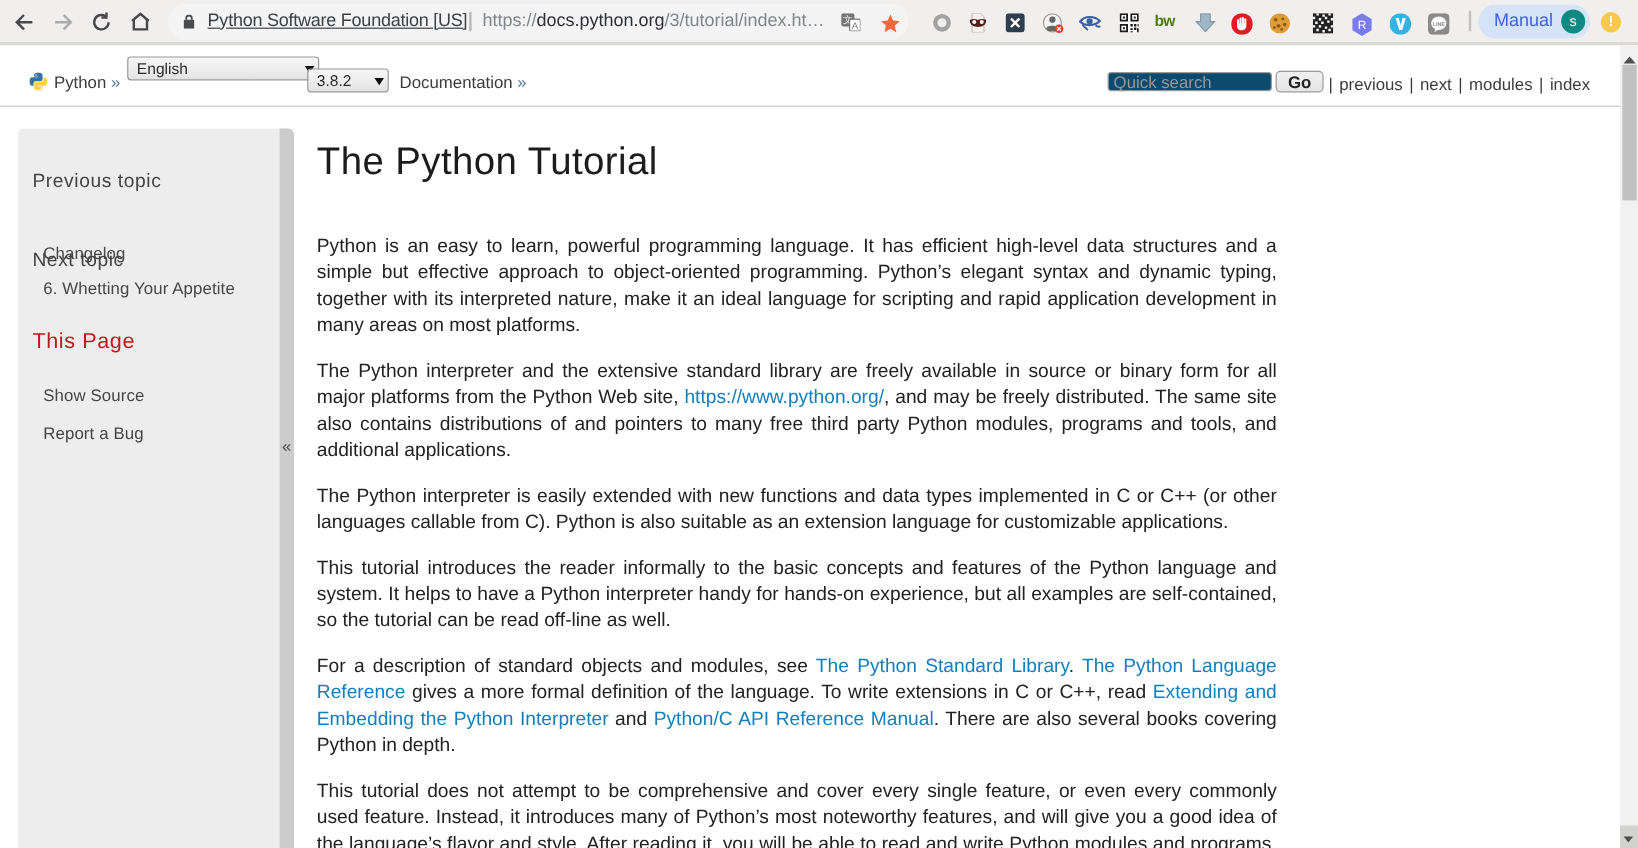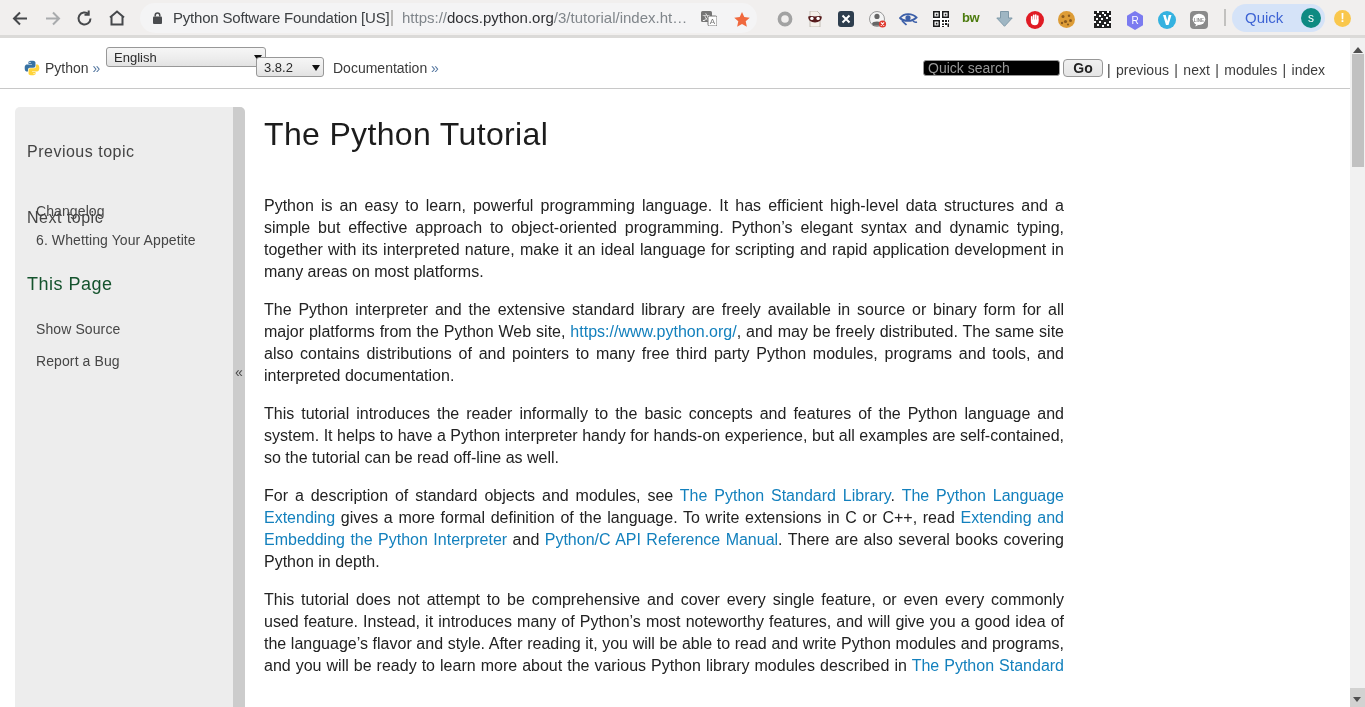--- a/index.html
+++ b/index.html
@@ -4,50 +4,50 @@
 <style>
   * { margin:0; padding:0; box-sizing:border-box; }
   html,body { width:1365px; height:707px; overflow:hidden; }
   body { font-family:"Liberation Sans", sans-serif; background:#fff; position:relative; }
 
   
   .toolbar { position:absolute; left:0; top:0; width:1365px; height:35px; background:#f1efee; }
   .tbband  { position:absolute; left:0; top:35px; width:1365px; height:3px; background:#dbdad8; }
   .omnibox { position:absolute; left:140px; top:3px; width:617px; height:30px; border-radius:15px; background:#f4f4f5; }
   .navbtn  { position:absolute; top:0; }
-  .evtext  { position:absolute; left:173px; top:0; height:35px; line-height:35px; font-size:15px; letter-spacing:-0.2px; color:#3d4043; }
+  .evtext  { position:absolute; left:173px; top:0; height:35px; line-height:35px; font-size:15px; letter-spacing:-0.2px; color:#3d4043;text-decoration:underline; }
   .urltext { position:absolute; left:402px; top:0; height:35px; line-height:35px; font-size:15px; color:#80868b; }
   .sep1 { position:absolute; left:391px; top:10px; width:1.5px; height:16px; background:#b9b8b6; }
   .sep2 { position:absolute; left:1224px; top:9px; width:2px; height:17px; background:#c2c1bf; }
   .exticon { position:absolute; top:11px; }
   .paused { position:absolute; left:1232px; top:4px; width:93px; height:28px; border-radius:14px; background:#d5e3f8; }
   .paused .ptxt { position:absolute; left:13px; top:0; height:28px; line-height:27px; font-size:15px; color:#3d63d4; }
   .paused .pcirc { position:absolute; left:69px; top:4px; width:20px; height:20px; border-radius:50%; background:#0e8a82; color:#fff; font-size:12px; text-align:center; line-height:20px; }
   .avatar { position:absolute; left:1334px; top:10px; width:17px; height:17px; border-radius:50%; background:#f9c74c; color:#fff; font-weight:bold; font-size:12px; text-align:center; line-height:17px; }
 
   
   .page { position:absolute; left:0; top:38px; width:1365px; height:669px; background:#fff; }
 
   .pylogo { position:absolute; left:24px; top:21.5px; }
   .navtext { position:absolute; top:0; font-size:14px; color:#3b3b3b; }
   .selectbox { position:absolute; height:20px; border:1px solid #989898; border-radius:3px;
                background:linear-gradient(#f6f6f6,#ececec 60%,#e2e2e2); font-size:13px; color:#2b2b2b; }
   .selectbox .stxt { position:absolute; left:7px; top:2px; }
   .selectbox .sarr { position:absolute; right:3.5px; top:7px; width:0; height:0; border-left:4.5px solid transparent; border-right:4.5px solid transparent; border-top:6px solid #111; }
-  .qsearch { position:absolute; left:923px; top:22px; width:137px; height:16px; border:1px solid #999; border-radius:3px; background:#000000; }
+  .qsearch { position:absolute; left:923px; top:22px; width:137px; height:16px; border:1px solid #999; border-radius:3px; background:#0c4a6e; }
   .qsearch span { position:absolute; left:4px; top:-1px; font-size:14px; color:#989898; }
   .gobtn { position:absolute; left:1063px; top:21px; width:40px; height:18px; border:1px solid #979797; border-radius:4px; background:linear-gradient(#f0f0f0,#e5e5e5); font-size:14px; font-weight:bold; color:#222; text-align:center; line-height:16px; }
   .navlinks { position:absolute; left:1107px; top:24px; word-spacing:1.5px; font-size:14px; color:#3b3b3b; }
   .nhr { position:absolute; left:0; top:50px; width:1350px; height:1px; background:#c8c8c8; }
 
   .sidebar { position:absolute; left:15px; top:69px; width:230px; height:600px; background:#ededed; border-radius:5px 5px 0 0; }
   .sstrip { position:absolute; right:0; top:0; width:12px; height:600px; background:#cccccc; border-radius:0 5px 0 0; }
   .scollapse { position:absolute; right:0px; top:257px; width:12px; font-size:14px; color:#4a4a4a; text-align:center; }
   .sh4 { position:absolute; left:12px; font-size:16px; letter-spacing:0.5px; color:#444; font-weight:normal; }
-  .sh3 { position:absolute; left:12px; font-size:18px; letter-spacing:0.5px; color:#14532d; font-weight:normal; }
+  .sh3 { position:absolute; left:12px; font-size:18px; letter-spacing:0.5px; color:#b91c1c; font-weight:normal; }
   .slink { position:absolute; left:21px; font-size:14px; letter-spacing:0.1px; color:#464646; }
 
   .h1title { position:absolute; left:264px; top:78px; font-size:32px; letter-spacing:0.35px; font-weight:normal; color:#1c1c1c; line-height:37px; }
   .content { position:absolute; left:264px; top:141.25px; width:800px; font-size:16px; color:#222222; line-height:22px; }
   .content .para { margin:16px 0 16px 0; }
   .content .jl { text-align:justify; text-align-last:justify; }
   .content .ll { text-align:left; }
   .content a { color:#1380bd; text-decoration:none; }
 
   
@@ -163,21 +163,21 @@
   </svg>
   <svg class="exticon" style="left:1190px;" width="18" height="18" viewBox="0 0 18 18">
     <rect width="18" height="18" rx="4" fill="#8a8a8a"></rect>
     <ellipse cx="9" cy="8.3" rx="6.3" ry="5.6" fill="#fff"></ellipse>
     <path d="M6 13 L5.4 15.6 L9 13.4 Z" fill="#fff"></path>
     <text x="9" y="10.5" font-size="4.5" fill="#8a8a8a" text-anchor="middle" font-weight="bold">LINE</text>
   </svg>
 
   <div class="sep2"></div>
   <div class="paused">
-      <span class="ptxt">Quick</span>
+      <span class="ptxt">Manual</span>
       <span class="pcirc">s</span>
     </div>
   <div class="avatar">!</div>
 </div>
 <div class="tbband"></div>
 
 <div class="page">
 
   <svg class="pylogo" width="16" height="16" viewBox="0 0 110 110">
     <path fill="#3872a3" d="M54.3 5 C29 5 30.6 16 30.6 16 l0 11.3 24.1 0 0 3.4 -33.7 0 s-16.2 -1.8 -16.2 23.7 14.1 24.6 14.1 24.6 l8.4 0 0 -11.8 s-0.5 -14.1 13.9 -14.1 l24 0 s13.5 0.2 13.5 -13 V18 S80.7 5 54.3 5 Z M41 12.6 a4.3 4.3 0 1 1 0 8.7 4.3 4.3 0 0 1 0 -8.7 Z"></path>
@@ -217,30 +217,34 @@
     <div class="para">
       <div class="jl">Python is an easy to learn, powerful programming language. It has efficient high-level data structures and a</div>
       <div class="jl">simple but effective approach to object-oriented programming. Python’s elegant syntax and dynamic typing,</div>
       <div class="jl">together with its interpreted nature, make it an ideal language for scripting and rapid application development in</div>
       <div class="ll">many areas on most platforms.</div>
     </div>
     <div class="para">
       <div class="jl">The Python interpreter and the extensive standard library are freely available in source or binary form for all</div>
       <div class="jl">major platforms from the Python Web site, <a>https://www.python.org/</a>, and may be freely distributed. The same site</div>
       <div class="jl">also contains distributions of and pointers to many free third party Python modules, programs and tools, and</div>
-      <div class="ll">interpreted documentation.</div>
+      <div class="ll">additional applications.</div>
+    </div>
+    <div class="para">
+      <div class="jl">The Python interpreter is easily extended with new functions and data types implemented in C or C++ (or other</div>
+      <div class="ll">languages callable from C). Python is also suitable as an extension language for customizable applications.</div>
     </div>
     <div class="para">
       <div class="jl">This tutorial introduces the reader informally to the basic concepts and features of the Python language and</div>
       <div class="jl">system. It helps to have a Python interpreter handy for hands-on experience, but all examples are self-contained,</div>
       <div class="ll">so the tutorial can be read off-line as well.</div>
     </div>
     <div class="para">
       <div class="jl">For a description of standard objects and modules, see <a>The Python Standard Library</a>. <a>The Python Language</a></div>
-      <div class="jl"><a>Extending</a> gives a more formal definition of the language. To write extensions in C or C++, read <a>Extending and</a></div>
+      <div class="jl"><a>Reference</a> gives a more formal definition of the language. To write extensions in C or C++, read <a>Extending and</a></div>
       <div class="jl"><a>Embedding the Python Interpreter</a> and <a>Python/C API Reference Manual</a>. There are also several books covering</div>
       <div class="ll">Python in depth.</div>
     </div>
     <div class="para">
       <div class="jl">This tutorial does not attempt to be comprehensive and cover every single feature, or even every commonly</div>
       <div class="jl">used feature. Instead, it introduces many of Python’s most noteworthy features, and will give you a good idea of</div>
       <div class="jl">the language’s flavor and style. After reading it, you will be able to read and write Python modules and programs,</div>
       <div class="jl">and you will be ready to learn more about the various Python library modules described in <a>The Python Standard</a></div>
     </div>
   </div>

